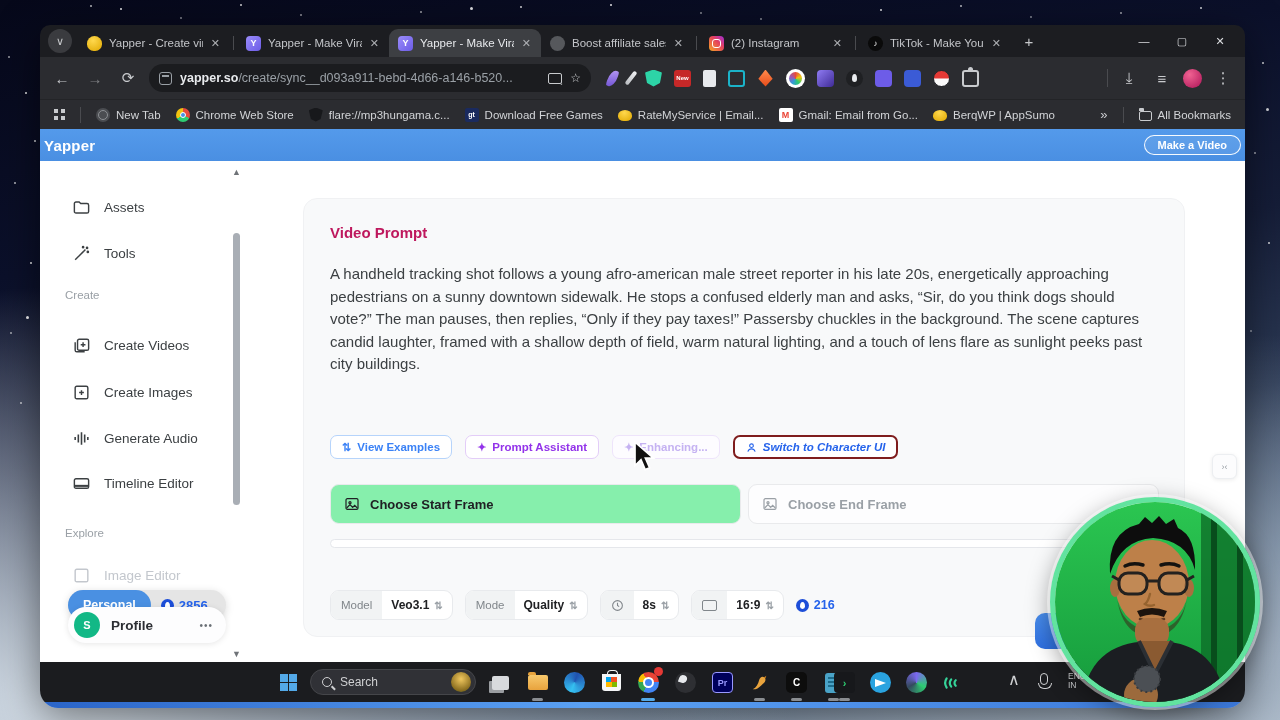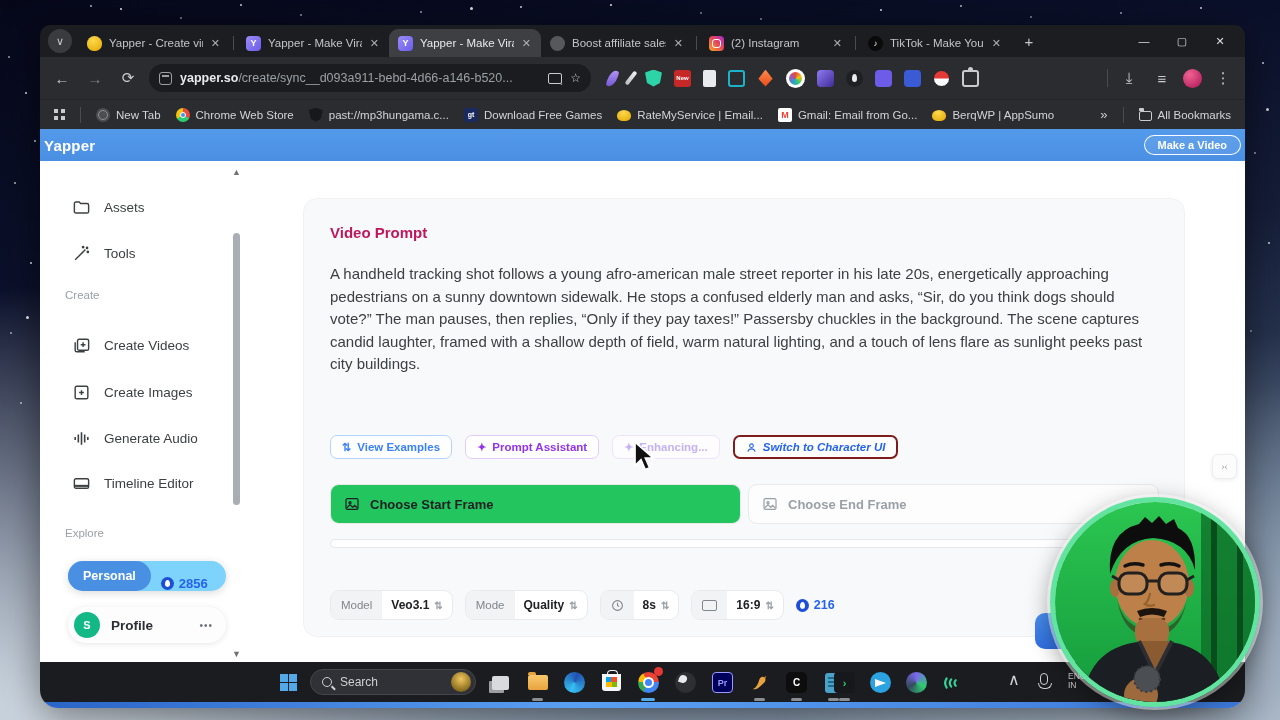--- a/index.html
+++ b/index.html
@@ -126,22 +126,22 @@
 
   
   .sidebar { width:215px; flex:none; position:relative; background:#fff; }
   .side-item { position:absolute; left:32px; display:flex; align-items:center; gap:13px;
     font-size:13.5px; color:#3c4043; font-weight:500; height:24px; }
   .side-item svg { width:19px; height:19px; flex:none; }
   .side-label { position:absolute; left:25px; font-size:11.5px; color:#9aa0a6; }
   .side-item.ghost { color:#c3c7cd; }
   .scroll-thumb { position:absolute; left:193px; width:7px; border-radius:4px; background:#a9aeb5; }
   .tri { position:absolute; left:192px; color:#6f7378; font-size:9px; }
-  .plan-pill { position:absolute; left:28px; top:400px; width:158px; height:30px; background:#7dd3fc;
-    border-radius:16px; box-shadow:0 2px 8px rgba(0,0,0,.15); display:flex; align-items:flex-end; z-index:2; }
+  .plan-pill { position:absolute; left:28px; top:429px; width:158px; height:30px; background:#e5e5e5;
+    border-radius:16px; box-shadow:0 2px 8px rgba(0,0,0,.15); display:flex; align-items:center; z-index:2; }
   .plan-left { background:#4a90e2; color:#fff; font-size:12.5px; font-weight:700; border-radius:16px;
     height:30px; display:flex; align-items:center; padding:0 15px; }
   .plan-right { display:flex; align-items:center; gap:5px; padding:0 12px 0 10px; color:#2563eb;
     font-weight:700; font-size:13px; }
   .coin { width:13px; height:13px; border-radius:50%; background:#1d4ed8; position:relative; flex:none; }
   .coin::after { content:""; position:absolute; left:4px; top:3px; width:5px; height:7px; background:#fff;
     border-radius:50% 50% 50% 50%/65% 65% 35% 35%; }
   .profile-pill { position:absolute; left:28px; top:446px; width:158px; height:36px; background:#fdfdfe;
     border-radius:20px; box-shadow:0 1px 6px rgba(0,0,0,.1); display:flex; align-items:center; gap:11px;
     padding:0 13px 0 6px; z-index:2; }
@@ -158,21 +158,21 @@
   .prompt { position:absolute; left:26px; top:64px; width:818px; font-size:15px; line-height:22.6px; color:#3c4043; }
   .actions { position:absolute; left:26px; top:236px; display:flex; gap:13px; }
   .btn { display:inline-flex; align-items:center; gap:6px; height:24px; padding:0 11px; border-radius:7px;
     font-size:11.5px; font-weight:600; background:#fff; }
   .btn-examples { color:#3b82f6; border:1px solid #b6d4fb; }
   .btn-assist { color:#9333ea; border:1px solid #e3cdf8; }
   .btn-enhancing { color:#c5b2f2; border:1px solid #eee4fb; background:#fdfcff; }
   .btn-switch { color:#2563eb; border:2px solid #7f1d1d;font-style:italic; }
   .bicon { font-size:11px; line-height:1; }
   .frames { position:absolute; left:26px; top:285px; display:flex; gap:7px; }
-  .framebox { width:411px; height:40px; border:1px solid #e9eaec; border-radius:9px; background:#22c55e;
+  .framebox { width:411px; height:40px; border:1px solid #e9eaec; border-radius:9px; background:#86efac;
     display:flex; align-items:center; gap:10px; padding:0 13px; font-size:13px; font-weight:600; color:#202124; }
   .framebox.end { color:#9aa0a6; background:#fdfdfe; }
   .framebox svg { width:16px; height:16px; flex:none; }
   .track { position:absolute; left:26px; top:340px; width:747px; height:9px; border:1px solid #e5e7eb;
     border-radius:6px; background:#fff; }
   .controls { position:absolute; left:26px; top:391px; display:flex; align-items:center; gap:12px; }
   .chipgroup { display:inline-flex; align-items:stretch; height:30px; border:1px solid #e8eaed; border-radius:9px;
     background:#fff; overflow:hidden; }
   .chiplabel { background:#f1f3f4; color:#80868b; font-size:11.5px; padding:0 10px; display:flex; align-items:center; gap:4px; }
   .chipvalue { padding:0 9px; font-size:12px; color:#202124; font-weight:600; display:flex; gap:5px; align-items:center; }
@@ -341,21 +341,21 @@
       <span class="bm">
           <span class="bm-ic i-globe"></span>
           <span>New Tab</span>
         </span>
       <span class="bm">
           <span class="bm-ic i-cws"></span>
           <span>Chrome Web Store</span>
         </span>
       <span class="bm">
           <span class="bm-ic i-shield"></span>
-          <span>past://mp3hungama.c...</span>
+          <span>flare://mp3hungama.c...</span>
         </span>
       <span class="bm">
           <span class="bm-ic i-gt">gt</span>
           <span>Download Free Games</span>
         </span>
       <span class="bm">
           <span class="bm-ic i-taco"></span>
           <span>RateMyService | Email...</span>
         </span>
       <span class="bm">

